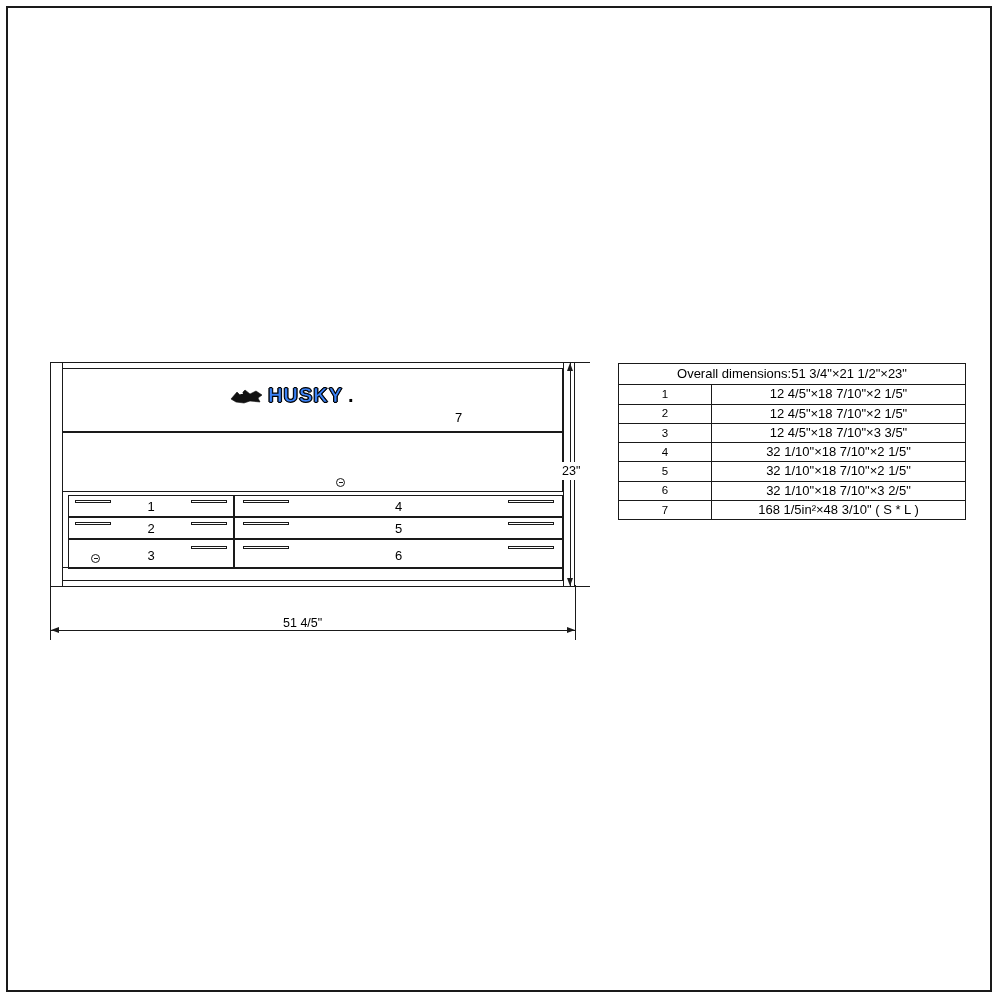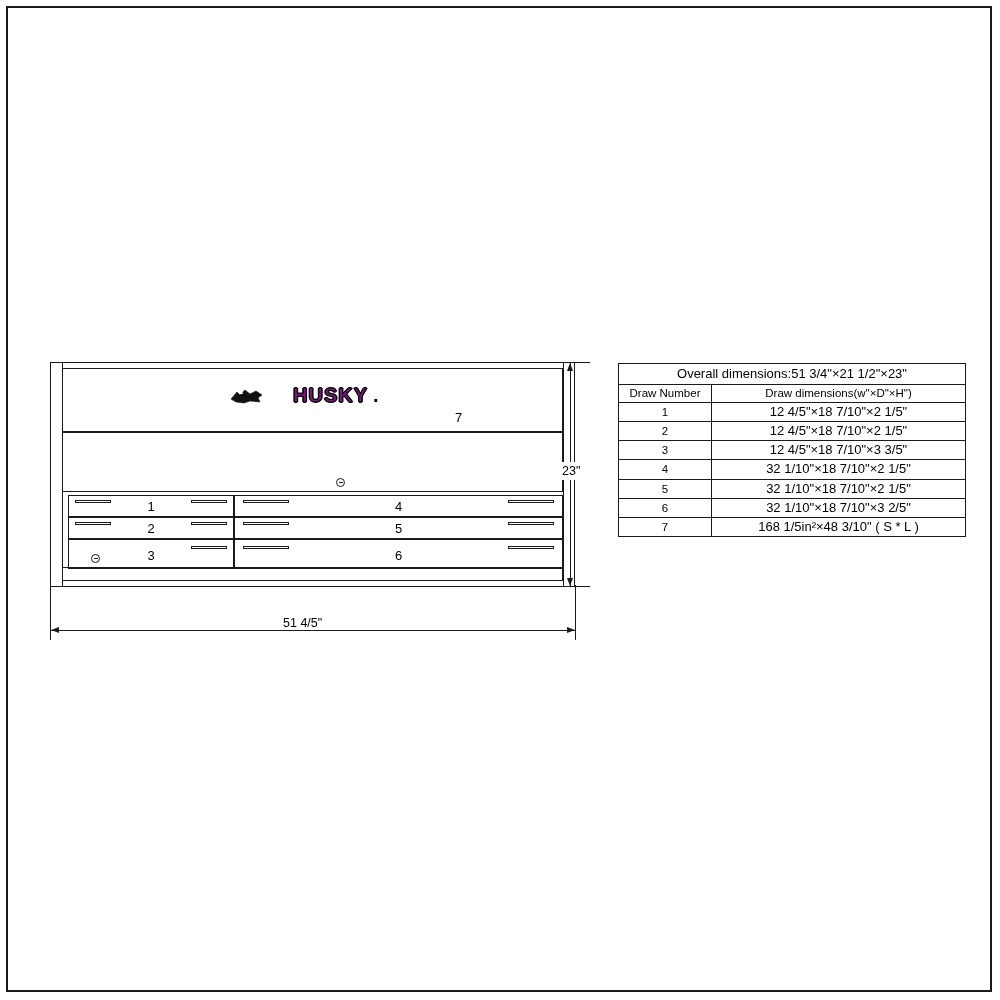--- a/index.html
+++ b/index.html
@@ -90,24 +90,23 @@
   }
   #husky-mark {
     width: 34px; height: 20px;
   }
   #husky-word {
     font-family: "Liberation Sans", sans-serif;
     font-weight: bold;
     font-size: 20px;
     letter-spacing: 1px;
     -webkit-text-stroke: 0.6px #000;
-    color: #701a75;
+    color: #3b82f6;
     text-shadow:
       -1px 0 #000, 1px 0 #000, 0 -1px #000, 0 1px #000;
-    margin-left: 25px;
   }
   #husky-dot {
     font-weight: bold;
     font-size: 20px;
     color: #000;
     margin-left: 1px;
   }
 
   
   #callout-7 {
@@ -356,24 +355,20 @@
 <div class="dim-line dim-v" style="left:570px; top:362px; height:225px;"></div>
 <div class="arrow arrow-up" style="left:567px; top:363px;"></div>
 <div class="arrow arrow-down" style="left:567px; top:578px;"></div>
 <div id="dim-height-label">23"</div>
 
 <table id="spec-table">
   <tbody>
     <tr class="overall">
       <td colspan="2">Overall dimensions:51 3/4"×21 1/2"×23"</td>
     </tr>
-    <tr class="head">
-      <td class="col-num">Draw Number</td>
-      <td>Draw dimensions(w"×D"×H")</td>
-    </tr>
     <tr>
       <td class="col-num">1</td>
       <td class="col-dim">12 4/5"×18 7/10"×2 1/5"</td>
     </tr>
     <tr>
       <td class="col-num">2</td>
       <td class="col-dim">12 4/5"×18 7/10"×2 1/5"</td>
     </tr>
     <tr>
       <td class="col-num">3</td>

